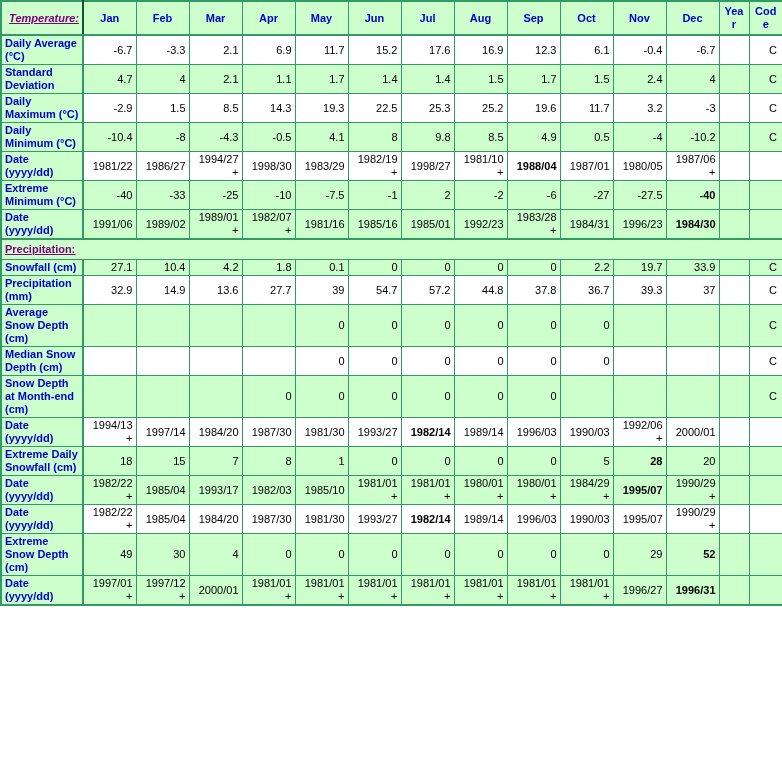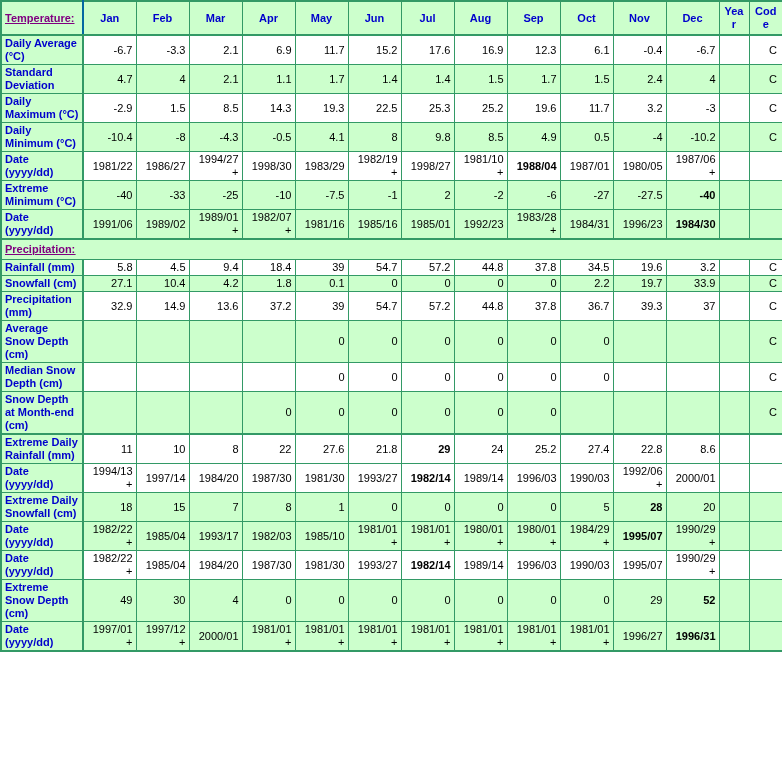--- a/index.html
+++ b/index.html
@@ -1,20 +1,20 @@
 <!DOCTYPE html>
 <html><head>
 <meta charset="utf-8">
 <style>
   html,body { margin:0; padding:0; background:#fff; }
   body { font-family:"Liberation Sans", sans-serif; }
   table.climate { border-collapse:collapse; table-layout:fixed; width:782px; border:2px solid #339966; }
   th, td { border:1px solid #339966; font-size:11px; line-height:13px; padding:1px 3px; vertical-align:middle; overflow:hidden; word-wrap:break-word; }
   thead th { background:#ccffcc; color:#0000cc; font-weight:bold; text-align:center; padding:3px 3px; border-bottom:2px solid #339966; }
-  th.corner { text-align:left; padding:3px 3px; border-right:2px solid #0369a1; }
+  th.corner { text-align:right; padding:3px 3px; border-right:2px solid #14532d;font-style:italic; }
   .section-link { color:#800080; font-weight:bold; text-decoration:underline; font-size:11px; }
   td.row-label { background:#ccffcc; color:#0000cc; font-weight:bold; text-align:left; border-right:2px solid #339966; padding:1px 2px 1px 3px; }
   td.val { text-align:right; color:#000; background:#ffffff; }
   tr.green td.val { background:#ccffcc; }
   tr.band td { background:#ccffcc; text-align:left; padding:3px 3px;text-decoration:underline; }
   td.bold { font-weight:bold; }
   tr.thick-top td { border-top:2px solid #339966; }
   td.code-cell { padding-right:5px; }
 </style>
 </head>
@@ -173,37 +173,20 @@
         <td class="val">1983/28+</td>
         <td class="val">1984/31</td>
         <td class="val">1996/23</td>
         <td class="val bold">1984/30</td>
         <td class="val"></td>
         <td class="val code-cell"></td>
       </tr>
       <tr class="band thick-top">
         <td colspan="15"><span class="section-link">Precipitation:</span></td>
       </tr>
-      <tr class="white">
-        <td class="row-label">Rainfall (mm)</td>
-        <td class="val">5.8</td>
-        <td class="val">4.5</td>
-        <td class="val">9.4</td>
-        <td class="val">18.4</td>
-        <td class="val">39</td>
-        <td class="val">54.7</td>
-        <td class="val">57.2</td>
-        <td class="val">44.8</td>
-        <td class="val">37.8</td>
-        <td class="val">34.5</td>
-        <td class="val">19.6</td>
-        <td class="val">3.2</td>
-        <td class="val"></td>
-        <td class="val code-cell">C</td>
-      </tr>
       <tr class="green">
         <td class="row-label">Snowfall (cm)</td>
         <td class="val">27.1</td>
         <td class="val">10.4</td>
         <td class="val">4.2</td>
         <td class="val">1.8</td>
         <td class="val">0.1</td>
         <td class="val">0</td>
         <td class="val">0</td>
         <td class="val">0</td>
@@ -212,21 +195,21 @@
         <td class="val">19.7</td>
         <td class="val">33.9</td>
         <td class="val"></td>
         <td class="val code-cell">C</td>
       </tr>
       <tr class="white">
         <td class="row-label">Precipitation (mm)</td>
         <td class="val">32.9</td>
         <td class="val">14.9</td>
         <td class="val">13.6</td>
-        <td class="val">37.2</td>
+        <td class="val">27.7</td>
         <td class="val">39</td>
         <td class="val">54.7</td>
         <td class="val">57.2</td>
         <td class="val">44.8</td>
         <td class="val">37.8</td>
         <td class="val">36.7</td>
         <td class="val">39.3</td>
         <td class="val">37</td>
         <td class="val"></td>
         <td class="val code-cell">C</td>
@@ -274,37 +257,20 @@
         <td class="val">0</td>
         <td class="val">0</td>
         <td class="val">0</td>
         <td class="val">0</td>
         <td class="val">0</td>
         <td class="val"></td>
         <td class="val"></td>
         <td class="val"></td>
         <td class="val"></td>
         <td class="val code-cell">C</td>
-      </tr>
-      <tr class="white thick-top">
-        <td class="row-label">Extreme Daily Rainfall (mm)</td>
-        <td class="val">11</td>
-        <td class="val">10</td>
-        <td class="val">8</td>
-        <td class="val">22</td>
-        <td class="val">27.6</td>
-        <td class="val">21.8</td>
-        <td class="val bold">29</td>
-        <td class="val">24</td>
-        <td class="val">25.2</td>
-        <td class="val">27.4</td>
-        <td class="val">22.8</td>
-        <td class="val">8.6</td>
-        <td class="val"></td>
-        <td class="val code-cell"></td>
       </tr>
       <tr class="white">
         <td class="row-label">Date (yyyy/dd)</td>
         <td class="val">1994/13+</td>
         <td class="val">1997/14</td>
         <td class="val">1984/20</td>
         <td class="val">1987/30</td>
         <td class="val">1981/30</td>
         <td class="val">1993/27</td>
         <td class="val bold">1982/14</td>

